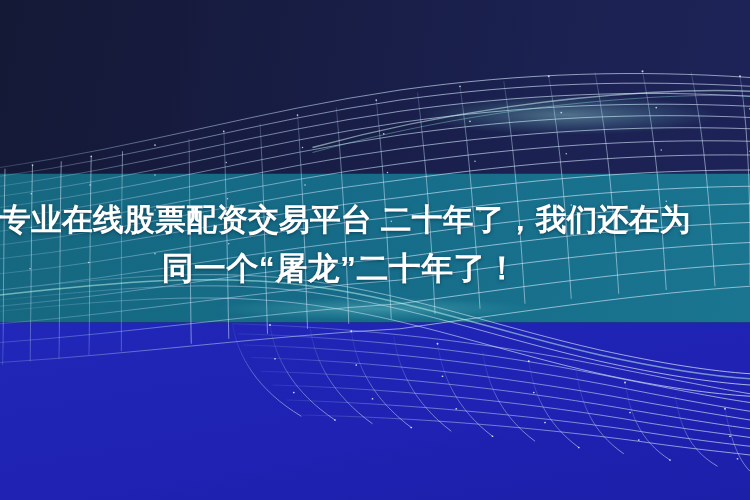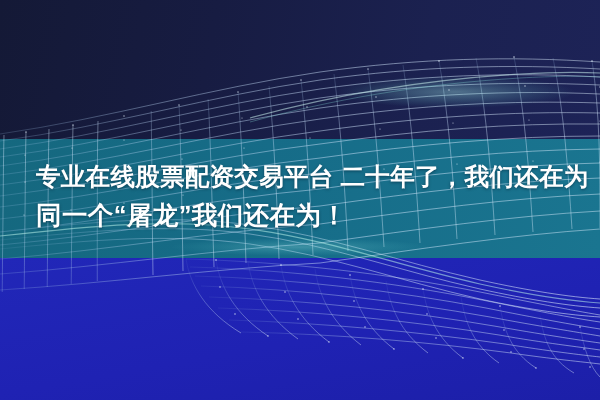--- a/index.html
+++ b/index.html
@@ -51,23 +51,23 @@
     width: 600px;
     height: 400px;
   }
 
   
   #headline {
     position: absolute;
     left: 0;
     top: 158px;
     width: 544px;
+    text-align: center;
     z-index: 5;
     pointer-events: none;
-    padding-left: 36px;
   }
   .headline-line {
     display: block;
     color: #ffffff;
     font-weight: bold;
     font-size: 25.5px;
     line-height: 38px;
     letter-spacing: 0.4px;
     white-space: nowrap;
     text-shadow: 0 1px 3px rgba(4, 30, 50, 0.55);
@@ -261,16 +261,16 @@
             <circle cx="463" cy="358" r="0.7"></circle>
           <circle cx="536" cy="368" r="0.7"></circle>
         </g>
 
       </g>
     </svg>
   </div>
 
   <div id="headline">
     <span class="headline-line" id="headline-line-1">专业在线股票配资交易平台 二十年了，我们还在为</span>
-    <span class="headline-line" id="headline-line-2">同一个“屠龙”我们还在为！</span>
+    <span class="headline-line" id="headline-line-2">同一个“屠龙”二十年了！</span>
   </div>
 
 </div>
 
 </body></html>

